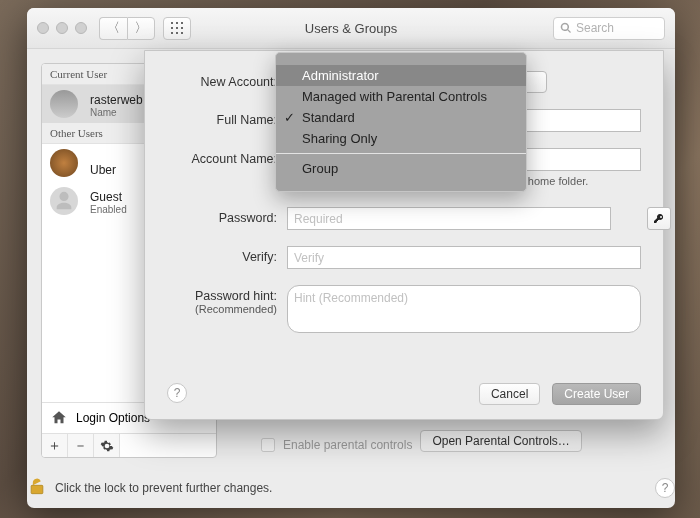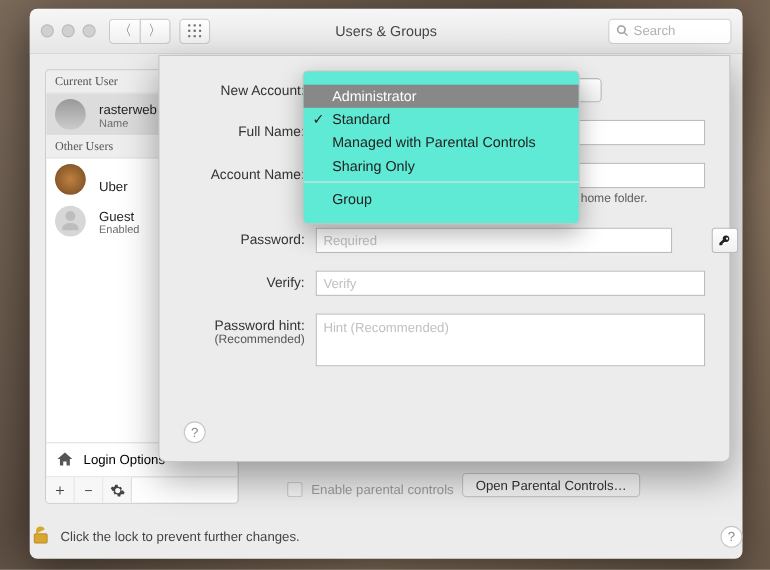--- a/index.html
+++ b/index.html
@@ -92,39 +92,39 @@
   }
   .frow { display:flex; align-items:flex-start; margin-bottom:16px; }
   .frow .lab { width:120px; text-align:right; padding-right:10px; padding-top:4px; color:#333; font-size:12.5px;}
   .frow .lab .sub { display:block; font-size:11px; color:#555; }
   .frow .fld { flex:1; position:relative;}
   .txtin {
     width:100%; height:23px; border:1px solid #bcbcbc; background:#fff; padding:0 6px;
     font-size:12px; color:#333;
   }
   .txtin::placeholder { color:#c1c1c1; }
-  textarea.txtin { height:48px; padding:5px 6px; resize:none;}
+  textarea.txtin { height:48px; padding:5px 6px; resize:none;border-radius:12px;}
   .helper { font-size:11px; color:#5d5d5d; margin-top:4px; text-align:center;}
   .keybtn {
     position:absolute; right:-30px; top:0; width:24px;height:23px;border:1px solid #bcbcbc;
     background:linear-gradient(#fefefe,#f0f0f0);border-radius:3px;display:flex;align-items:center;justify-content:center;
   }
   .keybtn svg{width:12px;height:12px;fill:#222;}
   .sheet .btnrow { position:absolute; right:22px; bottom:14px; display:flex; gap:12px;}
   .sheet .helpbtn { position:absolute; left:22px; bottom:16px;}
   .popupanchor { position:relative; }
   .popupbtn {
     width:260px;height:22px;border:1px solid #bcbcbc;border-radius:4px;
     background:linear-gradient(#fefefe,#f1f1f1);
   }
 
   
   .menu {
-    position:absolute; left:248px; top:56px; width:252px;
-    background:#5eead4; border:1px solid #c6c6c6; border-radius:5px;
+    position:absolute; left:248px; top:44px; width:252px;
+    background:#a3a3a3; border:1px solid #c6c6c6; border-radius:5px;
     box-shadow:0 8px 22px rgba(0,0,0,.3); padding:12px 0; z-index:50;
   }
   .menu .mi {
     padding:3px 12px 3px 26px; font-size:13px; color:#222; position:relative;
   }
   .menu .mi.sel { background:#888; color:#fff;}
   .menu .mi.chk::before { content:"✓"; position:absolute; left:8px; color:#222;}
   .menu hr { border:none; border-top:1px solid #e3e3e3; margin:4px 0;}
 </style>
 </head>
@@ -268,23 +268,27 @@
     </div>
     <div class="frow">
       <div class="lab">
         <span>Password hint:</span>
         <span class="sub">(Recommended)</span>
       </div>
       <div class="fld"><textarea class="txtin" placeholder="Hint (Recommended)" style=""></textarea></div>
     </div>
 
     <span class="helpbtn">?</span>
+    <div class="btnrow">
+      <button class="macbtn">Cancel</button>
+      <button class="macbtn gray">Create User</button>
+    </div>
   </div>
 
   <div class="menu">
     <div class="mi sel">Administrator</div>
+    <div class="mi">Managed with Parental Controls</div>
     <div class="mi chk">Standard</div>
-    <div class="mi">Managed with Parental Controls</div>
     <div class="mi">Sharing Only</div>
     <hr>
     <div class="mi">Group</div>
   </div>
 </div>
 
 </body></html>

